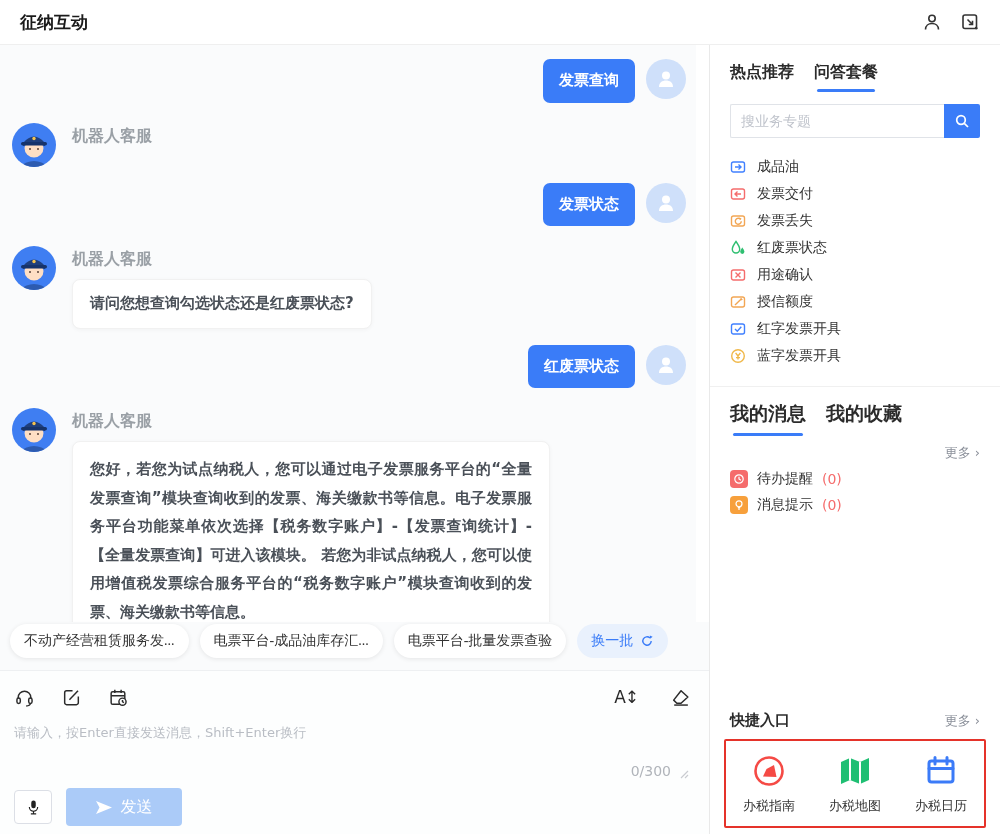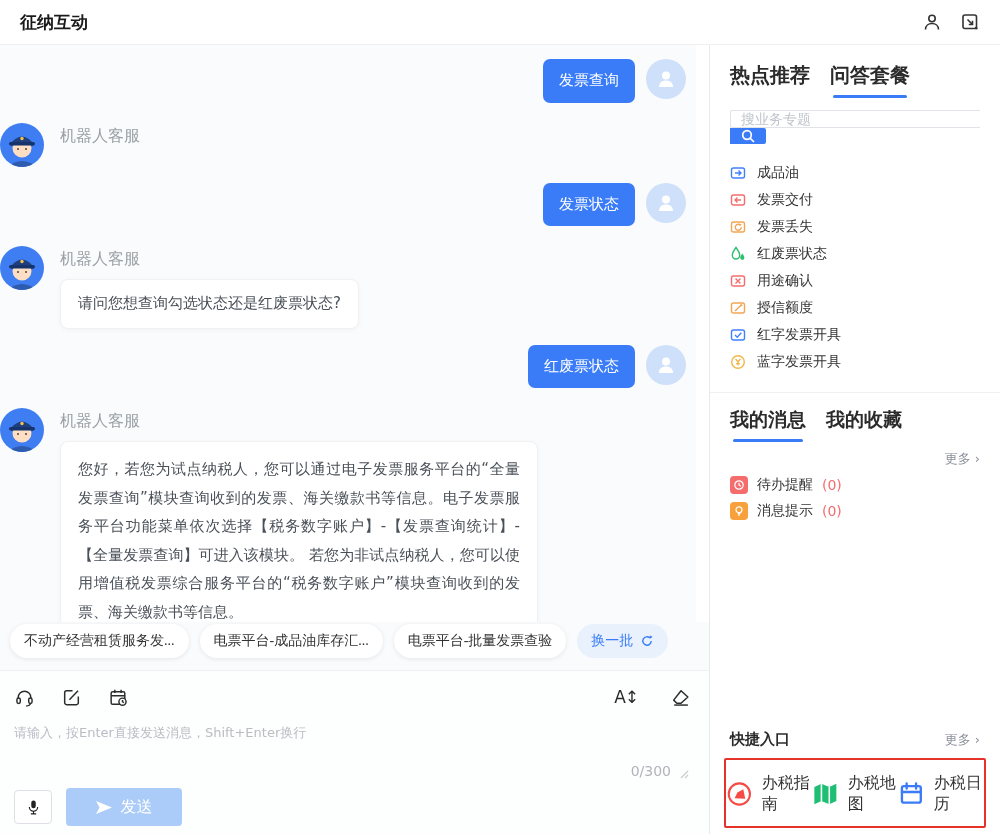--- a/index.html
+++ b/index.html
@@ -16,21 +16,21 @@
   .header-title{ font-size:17px; font-weight:bold; color:#1a1a1a; }
   .header-icons{ display:flex; gap:18px; align-items:center; }
 
   
   .app{ display:flex; height:789px; }
   .chat-panel{ width:710px; background:#fafbfc; display:flex; flex-direction:column;
                border-right:1px solid #e9e9e9; position:relative; }
   .sidebar{ flex:1; background:#fff; position:relative; padding:0 20px; }
 
   
-  .messages{ flex:1; padding:8px 10px 0 0; overflow:hidden; border-right:13px solid #fff; }
+  .messages{ flex:1; padding:8px 10px 0 12px; overflow:hidden; border-right:13px solid #fff;font-weight:bold; }
   .msg-user{ display:flex; justify-content:flex-end; align-items:flex-start; margin:6px 0 18px; }
   .bubble-user{ background:#3a7cf8; color:#fff; font-size:15px; padding:12px 16px;
                 border-radius:7px; margin-right:11px; line-height:1.3; }
   .avatar-user{ width:40px; height:40px; border-radius:50%; background:#cfe0fa;
                 display:flex; align-items:center; justify-content:center; flex:none; }
   .msg-bot{ display:flex; margin:4px 0 16px; }
   .avatar-bot{ width:44px; height:44px; margin:2px 16px 0 0; flex:none; }
   .bot-name{ font-size:16px; color:#9aa0a6; margin:5px 0 9px; }
   .bubble-bot{ background:#fff; border:1px solid #f1f1f1; border-radius:8px; padding:13px 17px;
                font-size:15px; color:#4a5058; box-shadow:0 1px 4px rgba(0,0,0,0.04);
@@ -58,26 +58,26 @@
   .counter-row{ display:flex; justify-content:flex-end; align-items:flex-end; gap:8px;
                 color:#b0b4ba; font-size:14px; padding-right:2px; }
   .btn-row{ display:flex; justify-content:flex-start; align-items:center; gap:14px; margin-top:9px; }
   .mic-btn{ width:38px; height:34px; border:1px solid #dcdfe6; border-radius:4px; background:#fff;
             display:flex; align-items:center; justify-content:center; cursor:pointer; }
   .send-btn{ width:116px; height:38px; background:#abcbf8; color:#fff; border:none; border-radius:4px;
              font-size:16px; display:flex; align-items:center; justify-content:center; gap:9px;
              cursor:pointer; font-family:inherit; }
 
   
-  .tabs{ display:flex; gap:20px; padding-top:17px; font-size:20px; color:#2b2b2b; }
+  .tabs{ display:flex; gap:20px; padding-top:17px; font-size:16px; color:#2b2b2b; }
   .tab{ position:relative; padding-bottom:9px; font-weight:600; cursor:pointer; }
   .tab.active{ font-weight:700; }
   .tab.active::after{ content:""; position:absolute; left:3px; right:3px; bottom:0; height:3px;
                       background:#3a7cf8; border-radius:2px; }
-  .search-row{ display:flex; margin-top:12px; height:34px;flex-direction:column; }
+  .search-row{ display:flex; margin-top:12px; height:34px; }
   .search-input{ flex:1; border:1px solid #e0e3e8; border-right:none; border-radius:2px 0 0 2px;
                  padding:0 10px; font-size:14px; outline:none; color:#333; font-family:inherit; }
   .search-input::placeholder{ color:#c0c4cc; }
   .search-btn{ width:36px; background:#3a7cf8; border:none; border-radius:0 2px 2px 0;
                display:flex; align-items:center; justify-content:center; cursor:pointer; }
   .topic-list{ margin-top:15px; }
   .topic{ display:flex; align-items:center; gap:11px; height:27px; font-size:14px; color:#333;
           cursor:pointer; }
   .divider{ height:1px; background:#f0f0f0; margin:17px -20px 0; }
   .more-row{ display:flex; justify-content:flex-end; color:#8a8f99; font-size:13px; margin-top:8px;
@@ -87,22 +87,22 @@
                 justify-content:center; flex:none; }
   .notice-icon.red{ background:#f56c6c; }
   .notice-icon.orange{ background:#f7a03c; }
   .notice-count{ color:#f56c6c; }
   .quick-wrap{ position:absolute; left:14px; right:14px; bottom:6px; }
   .quick-head{ display:flex; justify-content:space-between; align-items:center; padding:0 6px 9px 6px; }
   .quick-title{ font-size:15px; font-weight:bold; color:#2b2b2b; }
   .quick-more{ color:#8a8f99; font-size:13px; cursor:pointer; }
   .quick-box{ border:2px solid #e5332a; border-radius:2px; display:flex; justify-content:space-around;
               padding:13px 0 11px; background:#fff; }
-  .quick-item{ display:flex; flex-direction:row; align-items:center; gap:9px; cursor:pointer;
-               font-size:16px; color:#333; }
+  .quick-item{ display:flex; flex-direction:column; align-items:center; gap:9px; cursor:pointer;
+               font-size:13px; color:#333; }
 </style>
 </head>
 <body>
 
 <div class="header">
   <div class="header-title">征纳互动</div>
   <div class="header-icons">
     <span>
       <svg width="20" height="20" viewBox="0 0 20 20" fill="none" stroke="#333" stroke-width="1.6">
         <circle cx="10" cy="6.5" r="3.2"></circle>

